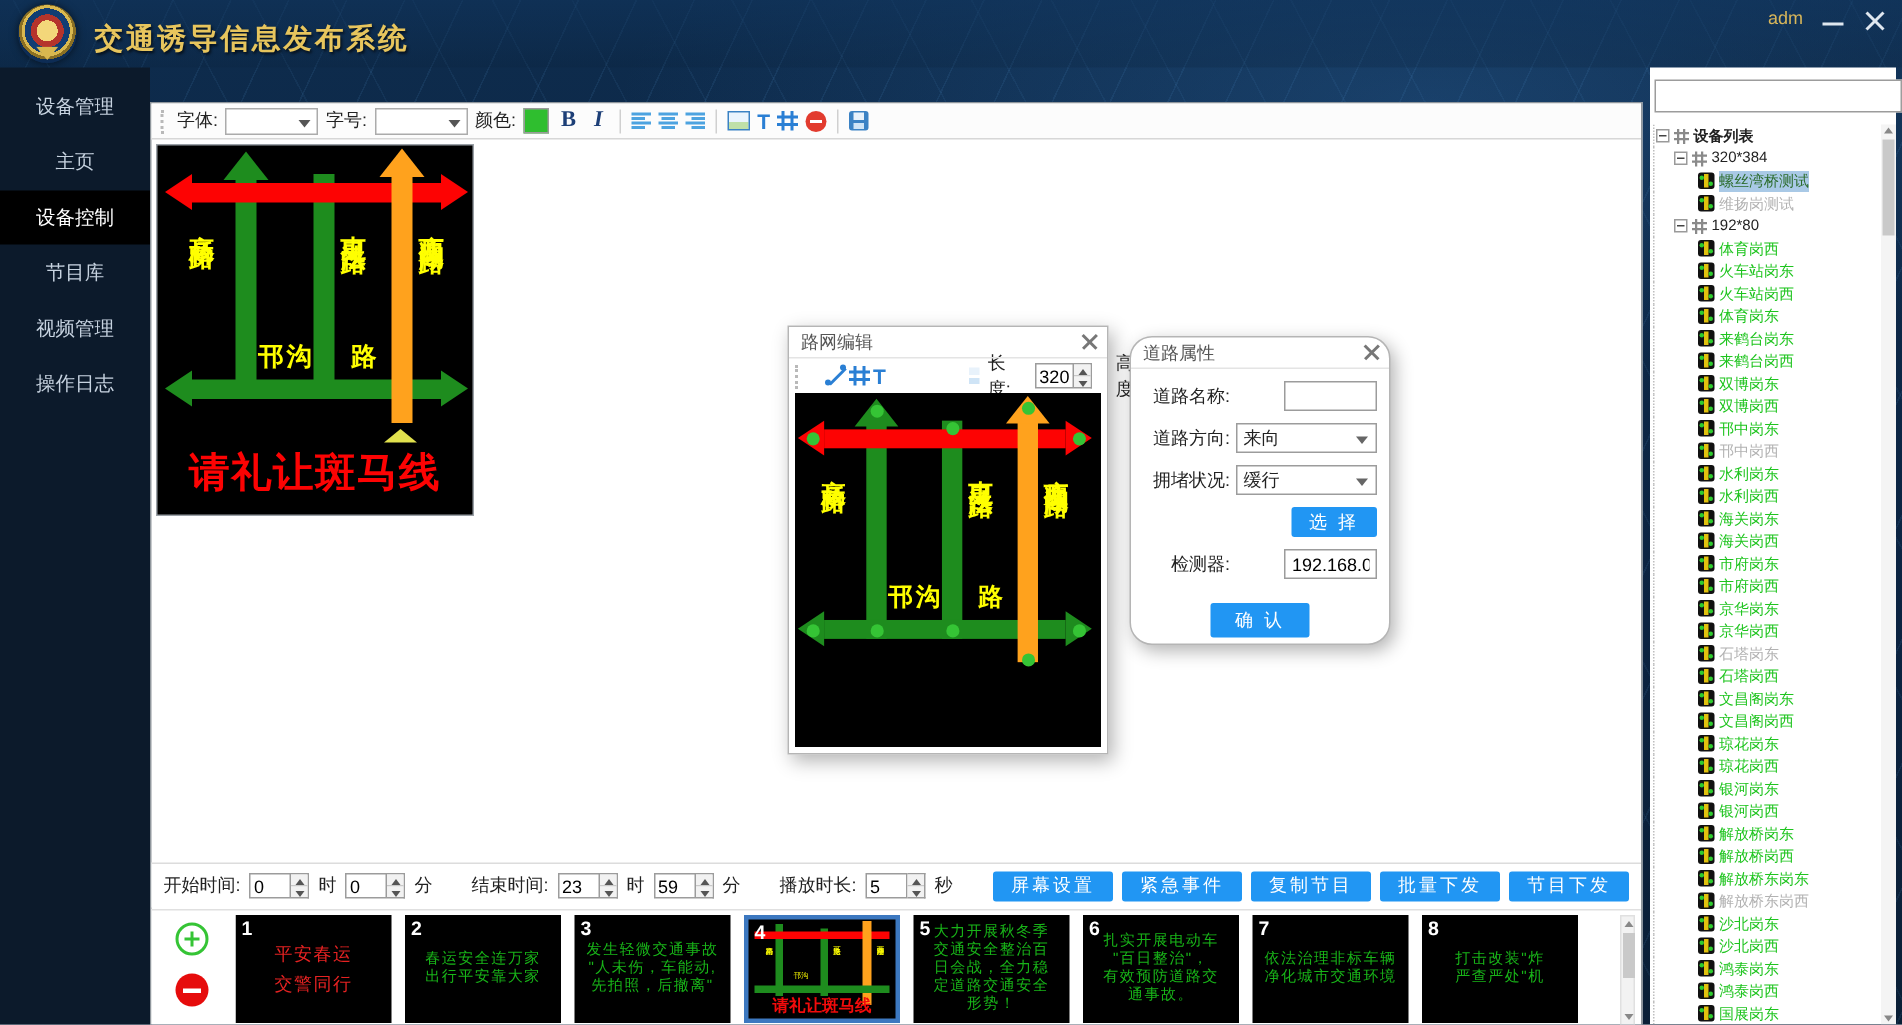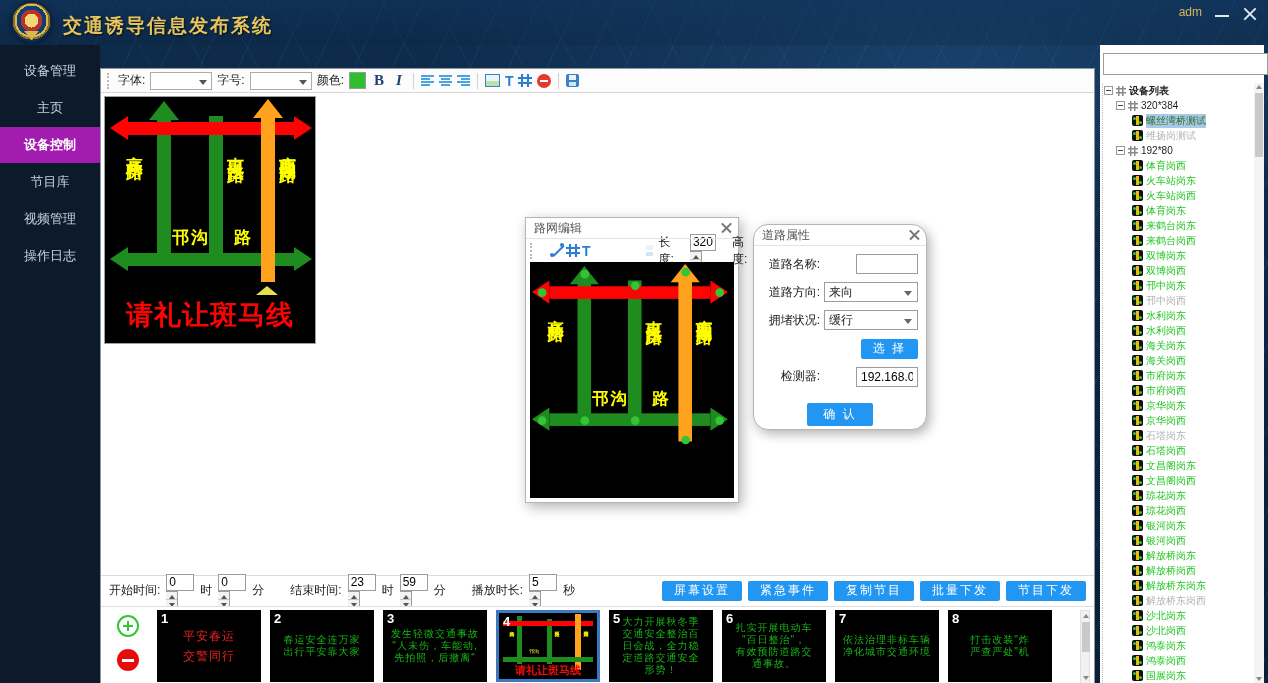--- a/index.html
+++ b/index.html
@@ -28,21 +28,21 @@
   .win-min { right:36px; } .win-close { right:8px; }
   .win-min i { position:absolute; left:3px; top:11px; width:14px; height:2px; background:#dfe7ef; }
   .win-close i, .win-close b { position:absolute; left:2px; top:9px; width:16px; height:2px; background:#dfe7ef; }
   .win-close i { transform:rotate(45deg); } .win-close b { transform:rotate(-45deg); }
 
   
   .sidebar { position:absolute; left:0; top:45px; width:100px; height:638px; background:#0c1a2b; }
   .side-item { height:36px; line-height:36px; text-align:center; color:#c7d3e0; font-size:13px;
                cursor:pointer; margin-top:1px; }
   .side-item:first-child { margin-top:8px; }
-  .side-item.active { background:#a21caf; color:#fff;font-weight:bold; }
+  .side-item.active { background:#000000; color:#fff; }
 
   
   .main { position:absolute; left:100px; top:68px; width:995px; height:628px; background:#fff;
           border:1px solid #8f969c;padding-left:32px; }
   .toolbar { position:absolute; left:0; top:0; right:0; height:24px; background:#fcfcfc;
              border-bottom:1px solid #d7d7d7; display:flex; align-items:center; gap:5px; padding:0 6px;
              font-size:12px; color:#222; }
   .grip { width:4px; height:16px; border-left:2px dotted #b9b9b9; margin-right:2px; }
   .combo { position:relative; width:62px; height:18px; border:1px solid #ababab; background:#fff; }
   .combo:after { content:""; position:absolute; right:4px; top:7px; border-left:4px solid transparent;
@@ -102,21 +102,21 @@
 
   
   .dlg { position:absolute; background:#fff; border:1px solid #b5b5b5; box-shadow:3px 4px 12px rgba(0,0,0,.3); }
   .dlg-road { left:424px; top:148px; width:214px; height:286px; }
   .dlg-title { position:relative; height:21px; line-height:21px; font-size:12px; color:#555; padding-left:8px;
                border-bottom:1px solid #e4e4e4; }
   .dlg-x { position:absolute; right:5px; top:4px; width:13px; height:13px; cursor:pointer; }
   .dlg-x i, .dlg-x b { position:absolute; left:0; top:5px; width:13px; height:1.6px; background:#777; }
   .dlg-x i { transform:rotate(45deg); } .dlg-x b { transform:rotate(-45deg); }
   .road-toolbar { display:flex; align-items:center; gap:16px; height:23px; padding:0 4px; font-size:12px; color:#222; }
-  .num-box { display:flex;flex-direction:column; }
+  .num-box { display:flex; }
   .num-box input { width:26px; height:17px; border:1px solid #9c9c9c; font-size:12px; padding-left:2px; font-family:inherit; }
   .spin { width:12px; height:17px; border:1px solid #9c9c9c; border-left:none; display:flex; flex-direction:column; }
   .spin i { flex:1; position:relative; cursor:pointer; background:#f2f2f2; }
   .spin i:first-child { border-bottom:1px solid #c8c8c8; }
   .spin i:before { content:""; position:absolute; left:3px; top:3px; border-left:3px solid transparent; border-right:3px solid transparent; }
   .spin i.up:before { border-bottom:4px solid #555; }
   .spin i.dn:before { border-top:4px solid #555; }
   .road-canvas { position:relative; margin:0 4px; width:204px; height:236px; background:#000; }
   .road-canvas .diagram { left:0; top:0; transform:scale(.97); transform-origin:0 0; }
 

